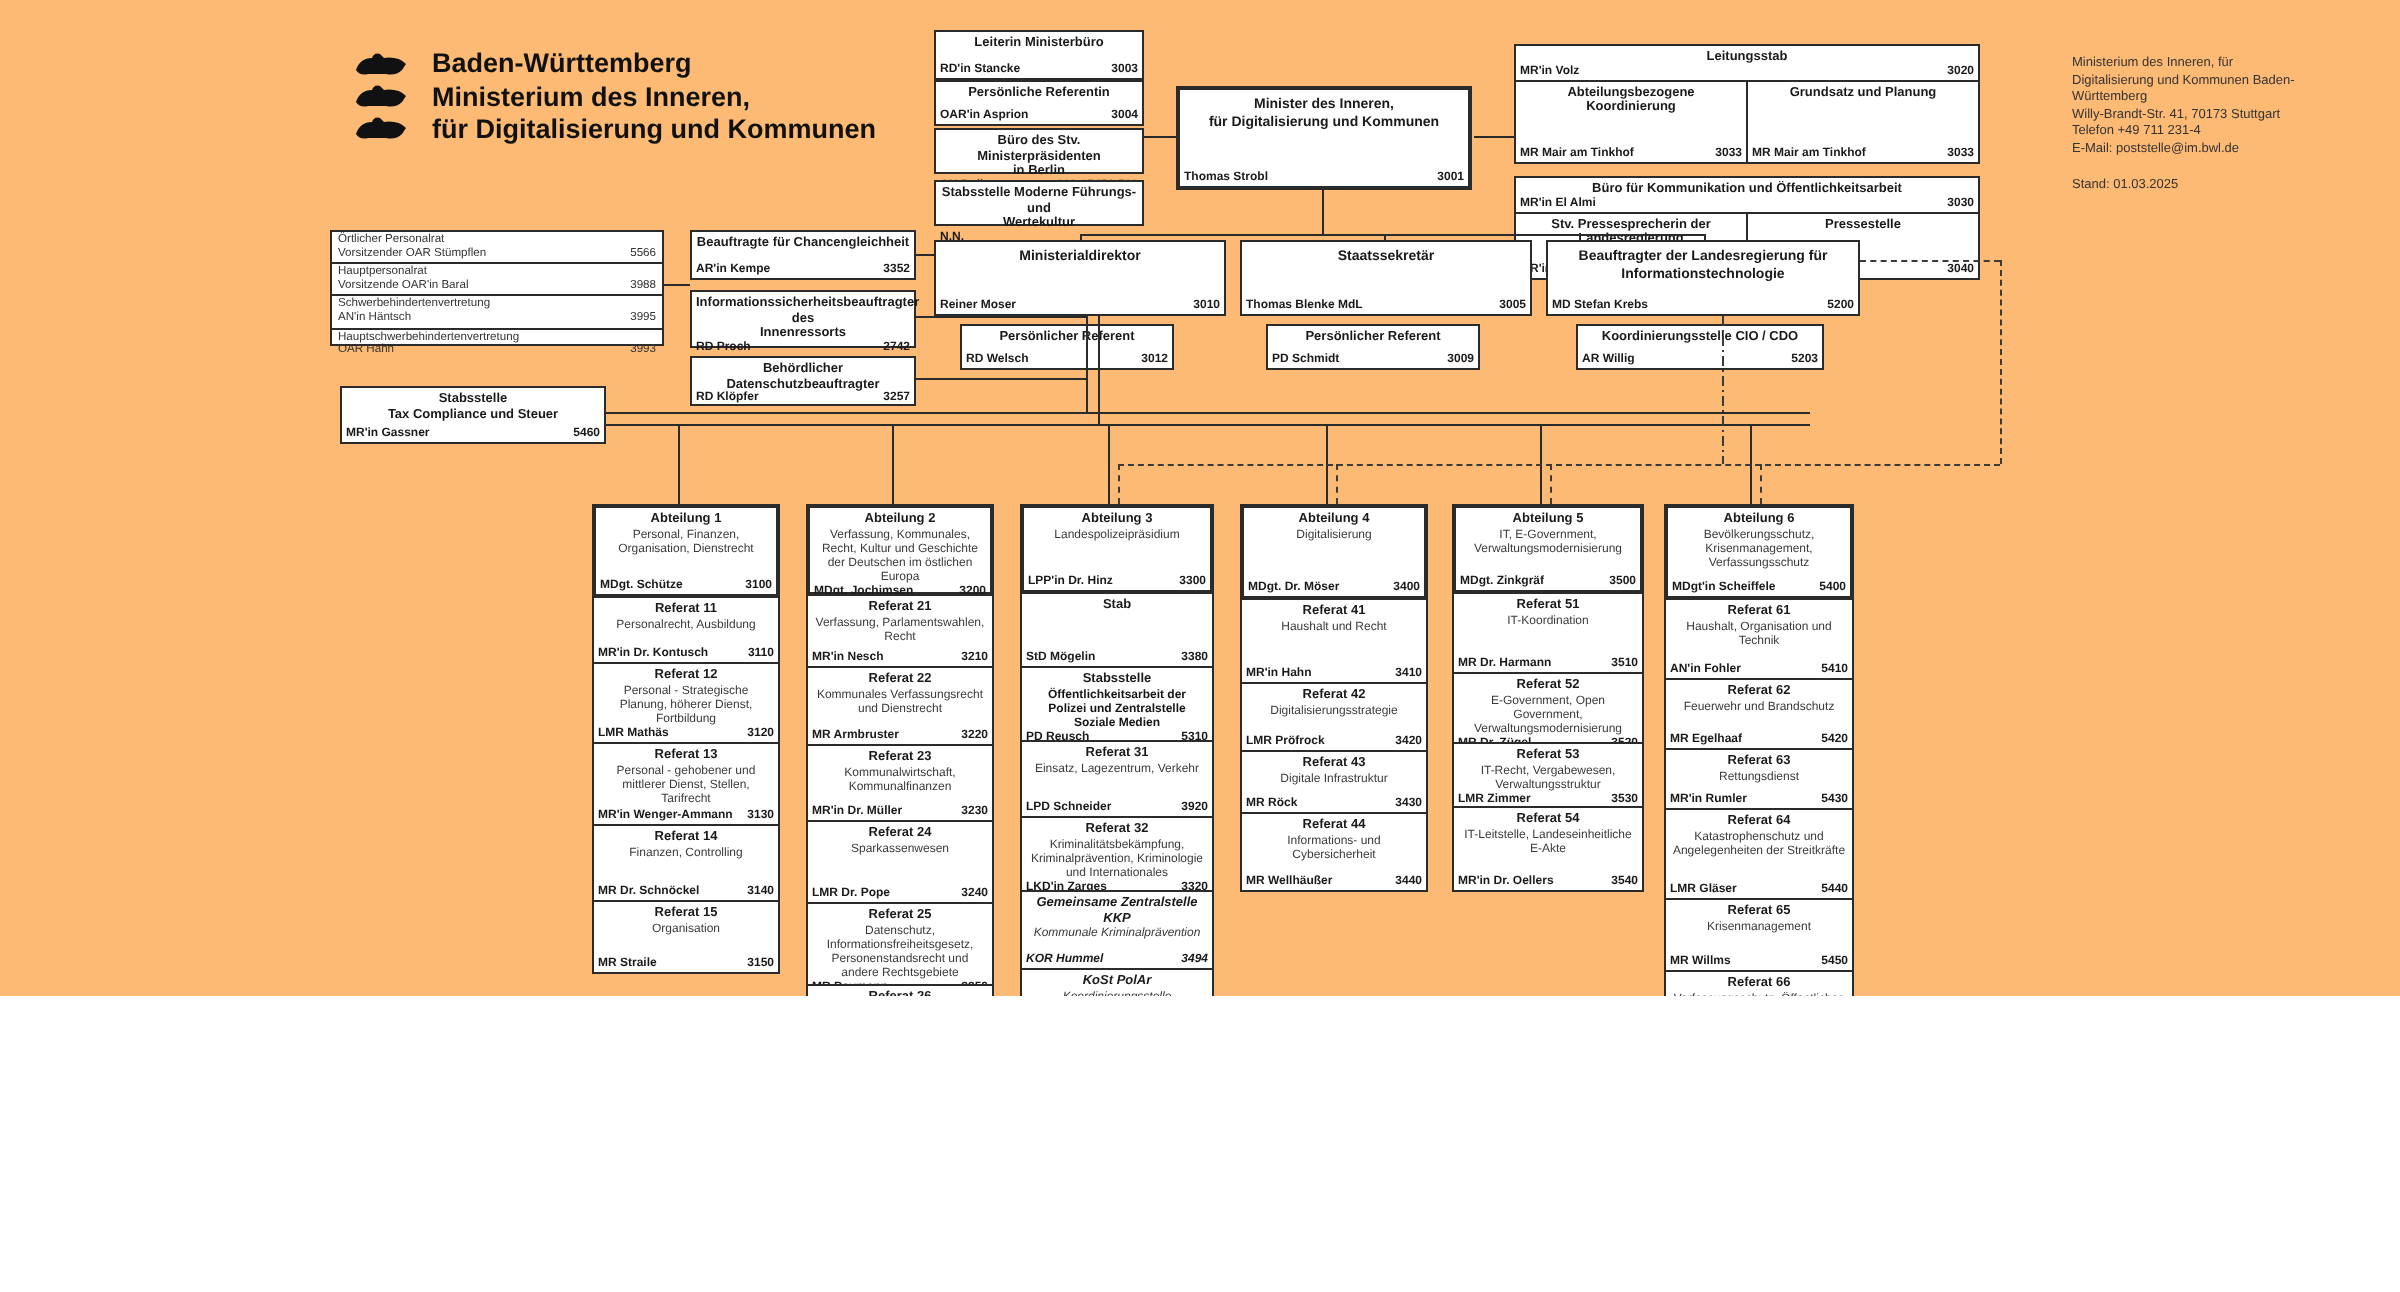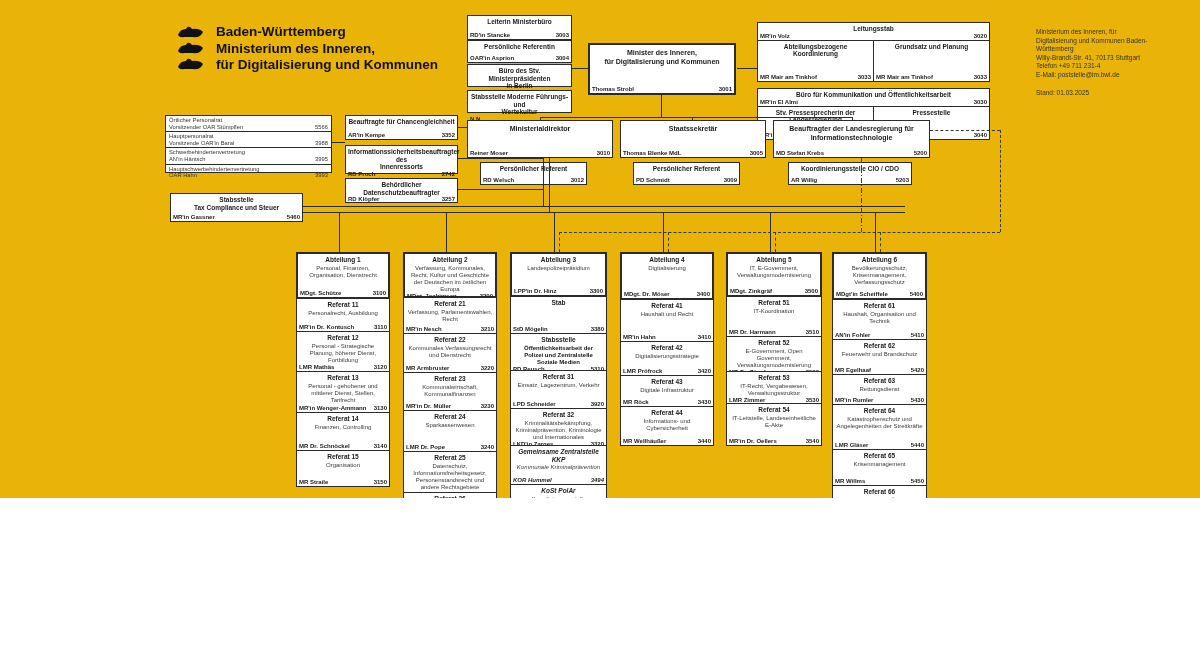--- a/index.html
+++ b/index.html
@@ -1,16 +1,16 @@
 <!DOCTYPE html>
 <html><head>
 <meta charset="utf-8">
 <style>
   html,body{margin:0;padding:0;background:#fff;}
-  .page{position:relative;width:1200px;height:498px;background:#eab308;overflow:hidden;
+  .page{position:relative;width:1200px;height:498px;background:#fdba74;overflow:hidden;
         font-family:"Liberation Sans",sans-serif;color:#1a1a1a;}
   
   .brand{position:absolute;left:176px;top:24px;display:flex;gap:10px;align-items:flex-start;}
   .brand svg{display:block;}
   .brand-text{font-weight:bold;font-size:13.5px;line-height:16.5px;white-space:pre-line;color:#111;}
   
   .obox{position:absolute;box-sizing:border-box;border:1px solid #2b2b2b;background:#fff;
         display:flex;flex-direction:column;}
   .thick{border-width:2px;}
   .bt{font-weight:bold;text-align:center;font-size:6.5px;line-height:7.5px;padding:2px 2px 0;white-space:pre-line;}

